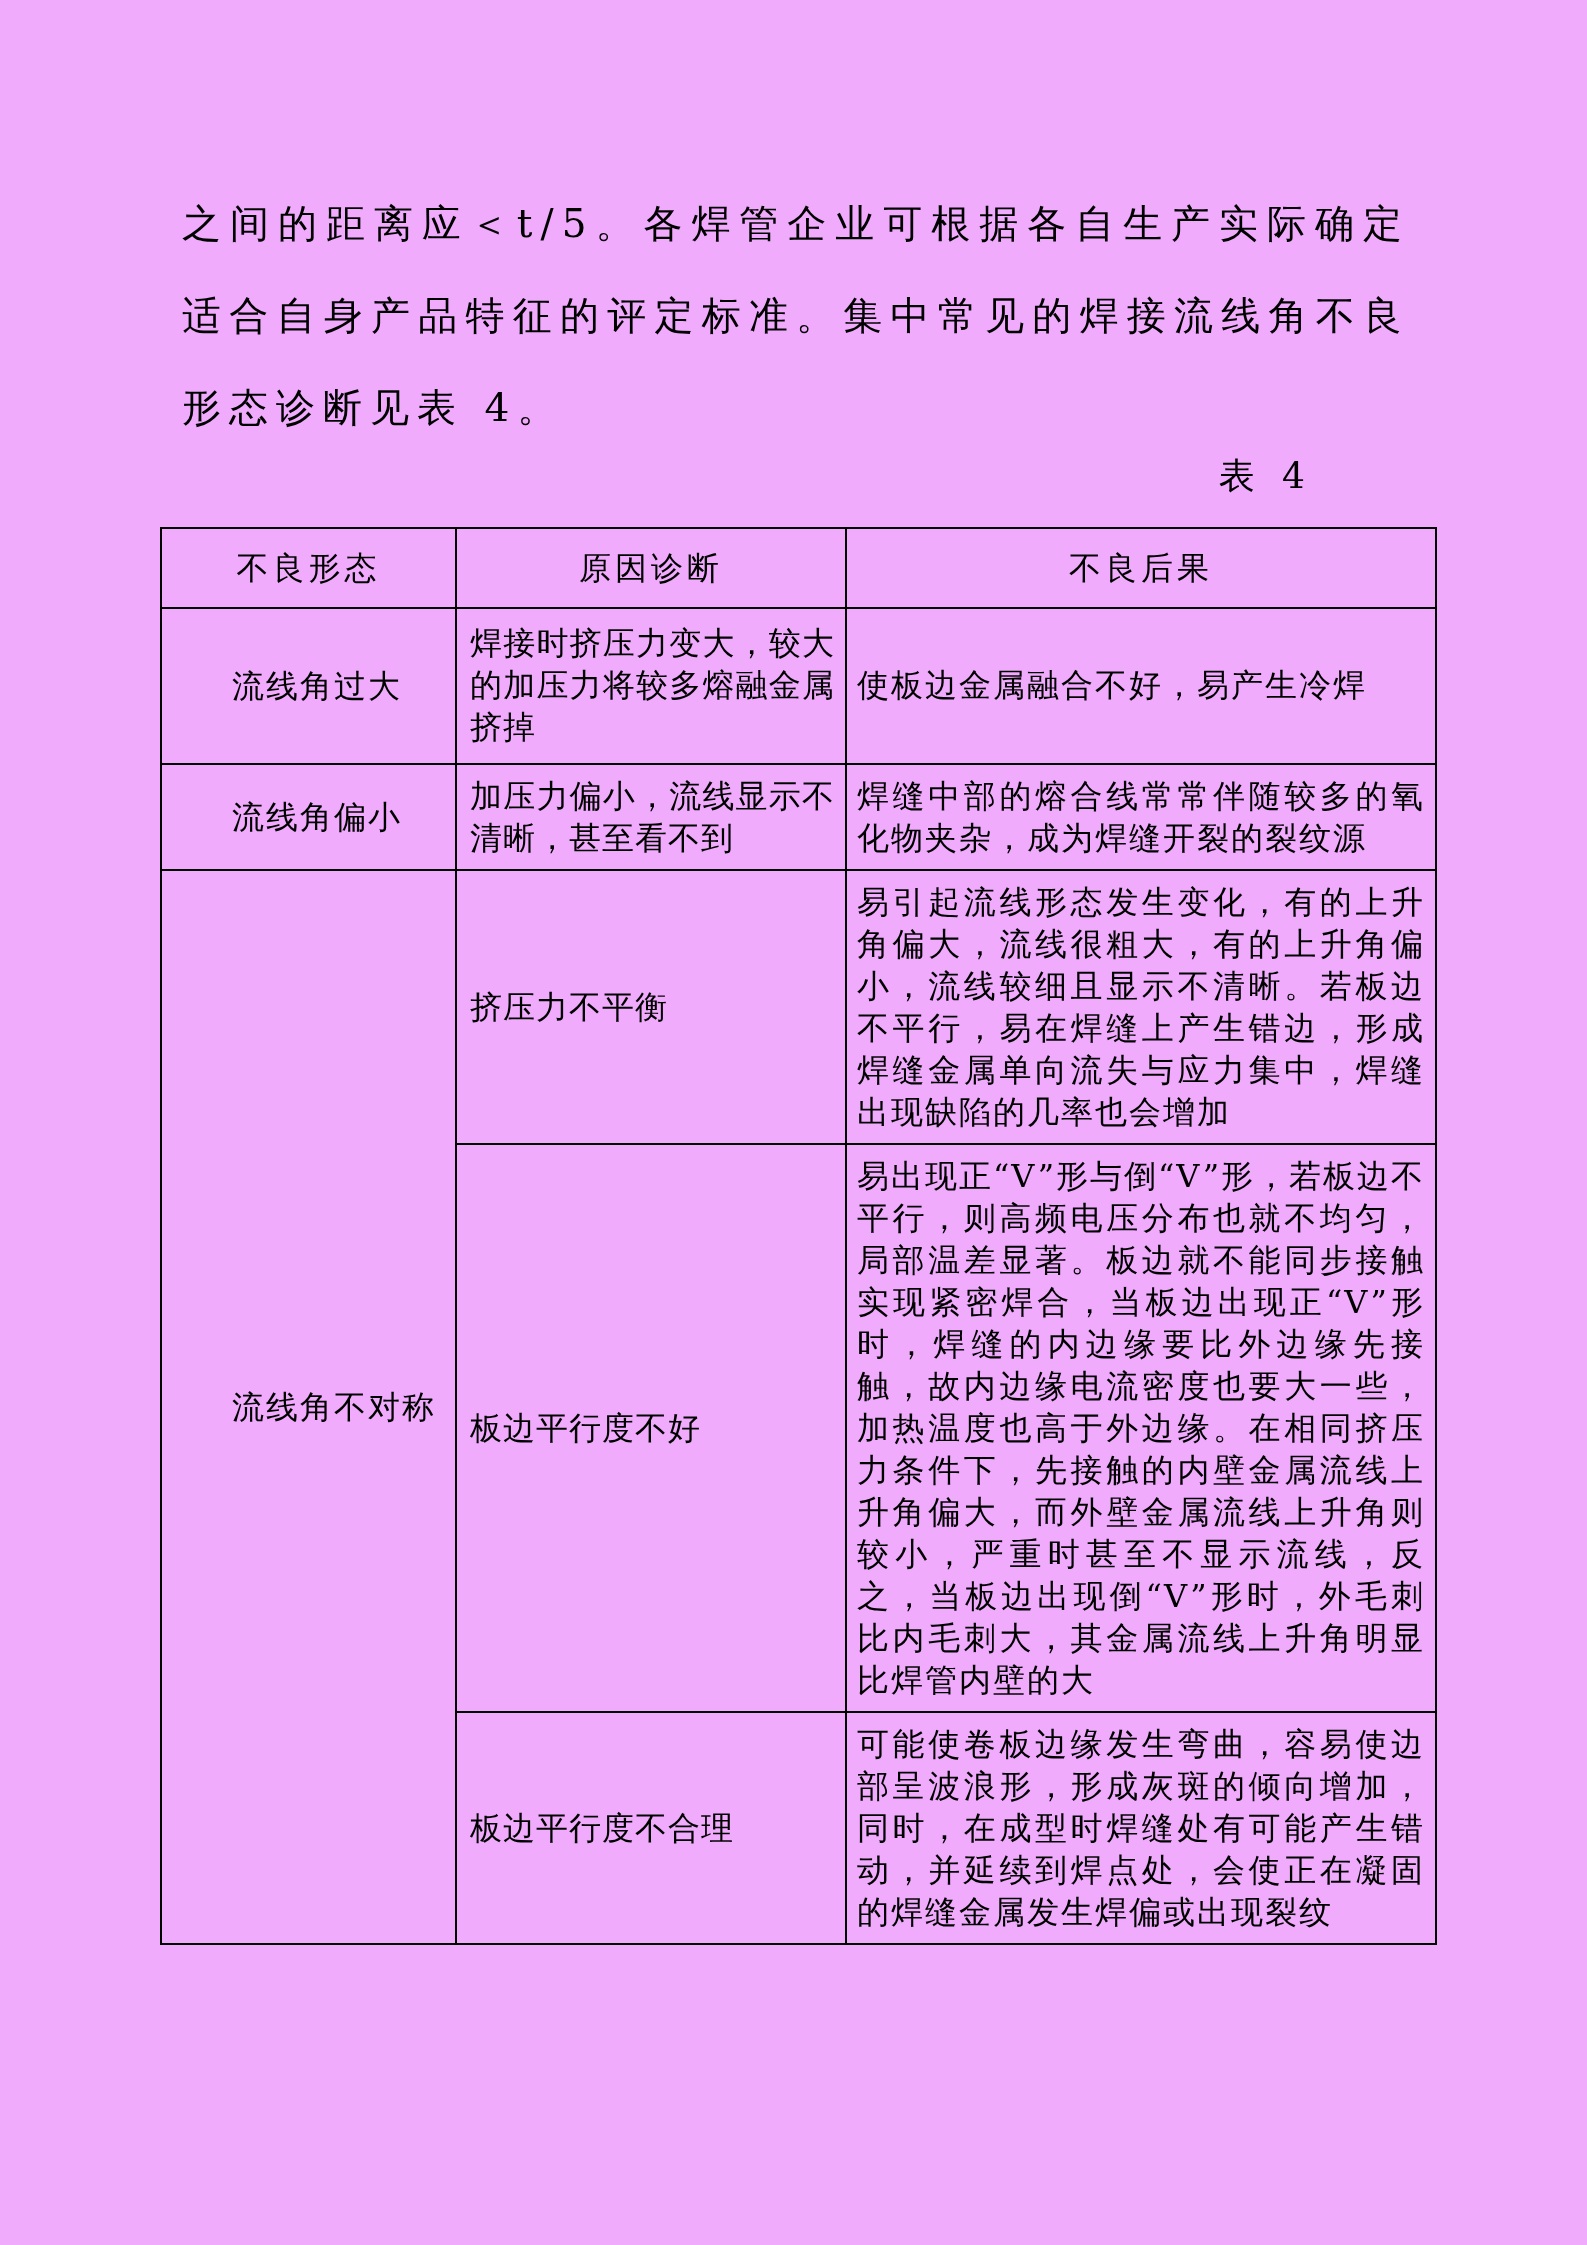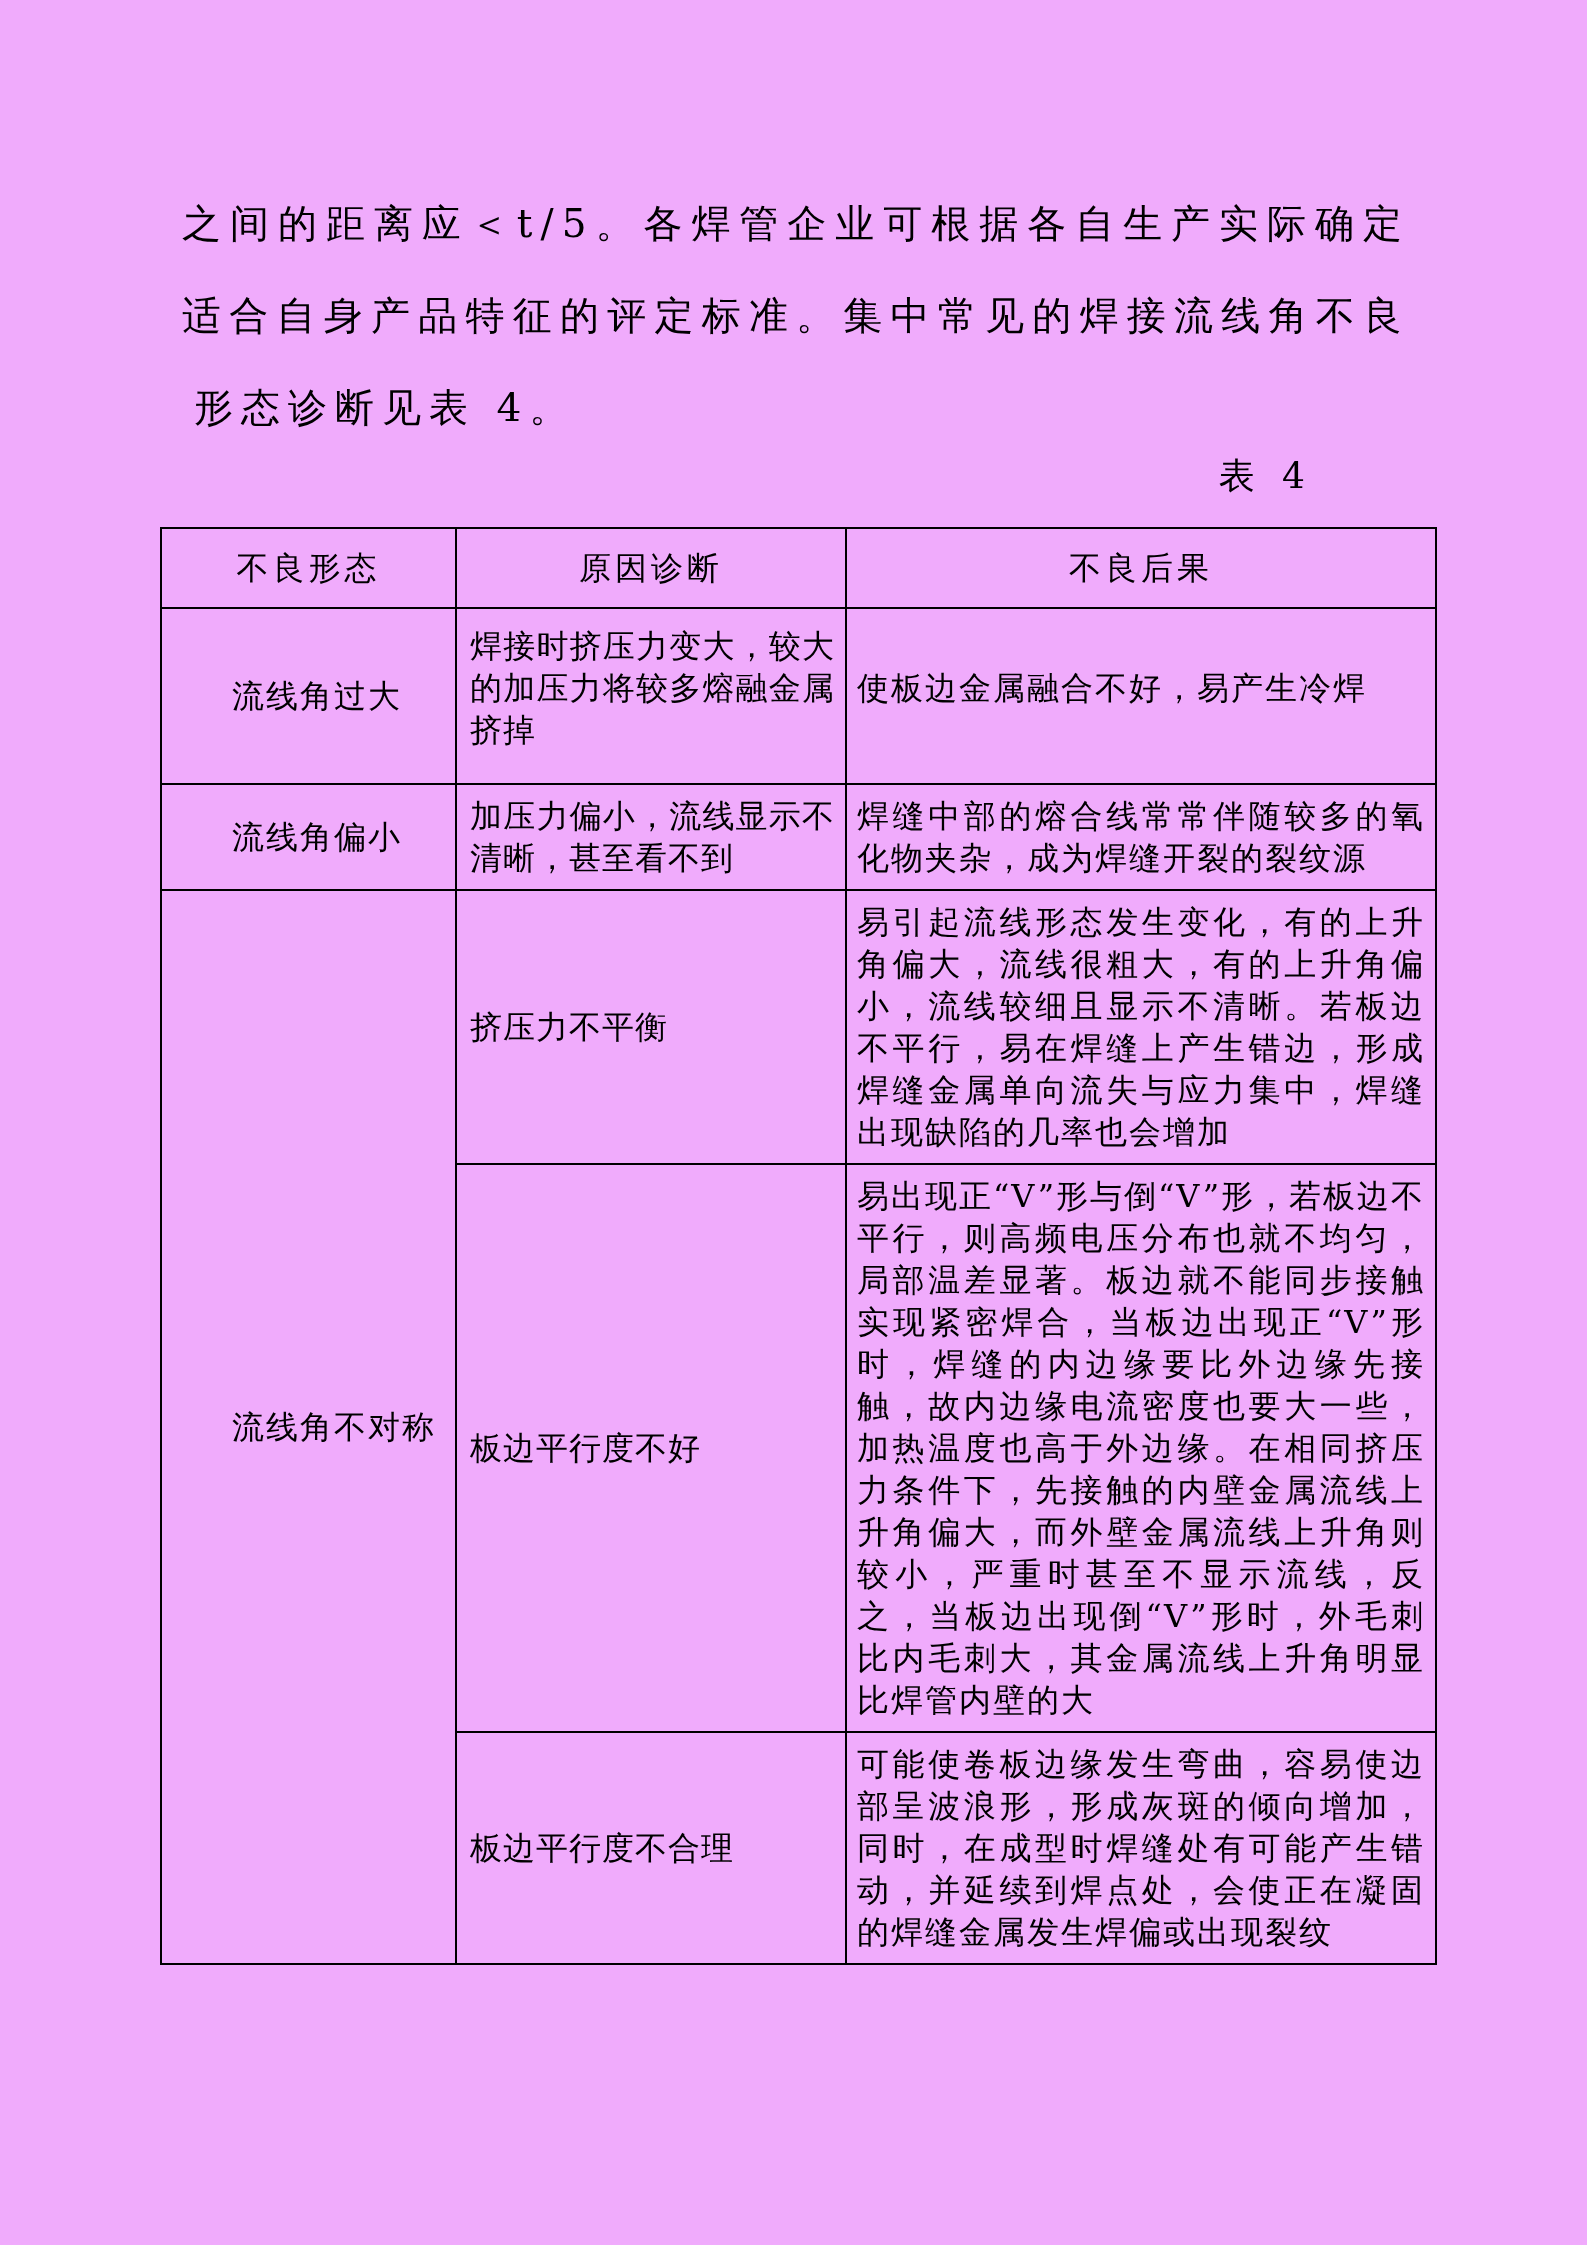--- a/index.html
+++ b/index.html
@@ -18,21 +18,21 @@
     font-size: 39px; line-height: 92px;
   }
   .pline {
     display: block;
     letter-spacing: 8px;
     text-align: justify;
     text-align-last: justify;
     text-justify: inter-character;
     white-space: normal;
   }
-  .pline.last { text-align-last: left; margin-left: 12px; }
+  .pline.last { text-align-last: left; }
 
   
   .caption {
     position: absolute; left: 182px; top: 448px; width: 1253px;
     text-align: right; padding-right: 122px;
     font-size: 36px; line-height: 56px; letter-spacing: 8px;
   }
 
   
   table.defects {
@@ -49,21 +49,21 @@
   th.h { text-align: center; letter-spacing: 4px; padding: 18px 0; height: 44px; }
   td.c1 { padding: 8px 6px 8px 70px; letter-spacing: 2px; text-align: left; }
   td.c2 {
     padding: 10px 10px 10px 13px; letter-spacing: 1px;
     text-align: justify; text-justify: inter-character;
   }
   td.c3 {
     padding: 10px 10px; letter-spacing: 2px;
     text-align: justify; text-justify: inter-character; margin-left: 16px;
   }
-  tr.r1 td.c2, tr.r1 td.c3 { padding-top: 16px; padding-bottom: 32px; }
+  tr.r1 td.c2, tr.r1 td.c3 { padding-top: 16px; padding-bottom: 12px; font-family: Liberation Mono, monospace; }
 </style>
 </head>
 <body>
 
 <div class="page">
 
   <p class="para">
     <span class="pline">之间的距离应＜t/5。各焊管企业可根据各自生产实际确定</span>
     <span class="pline">适合自身产品特征的评定标准。集中常见的焊接流线角不良</span>
     <span class="pline last">形态诊断见表 4。</span>

